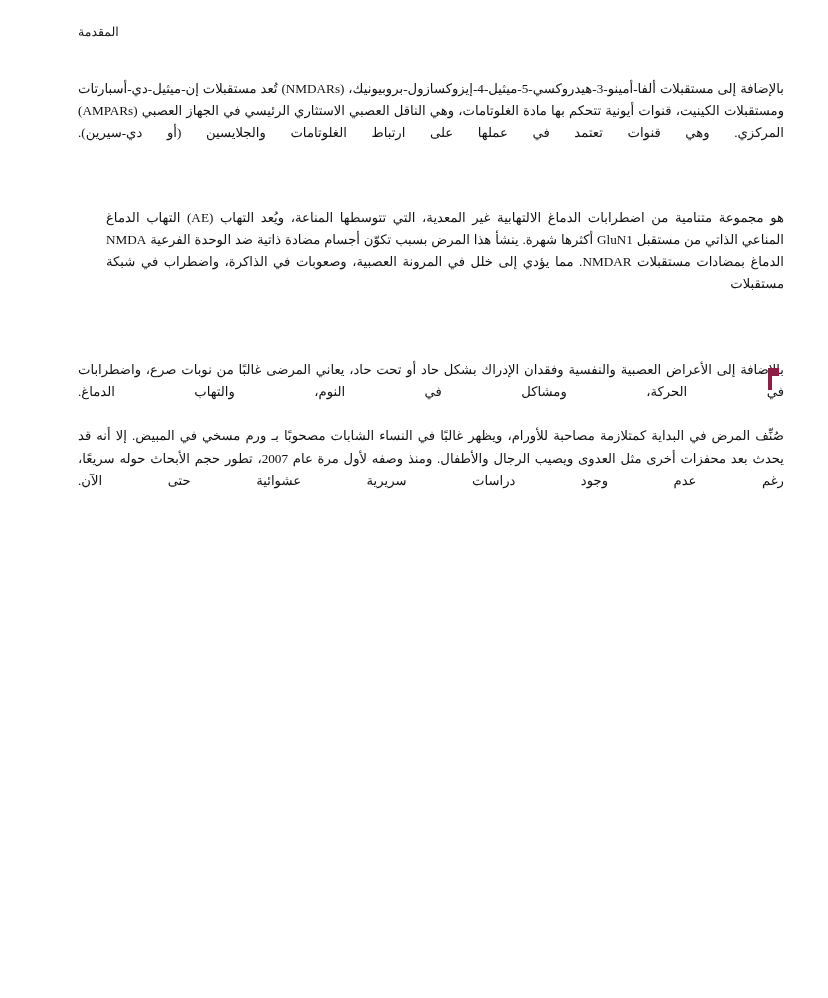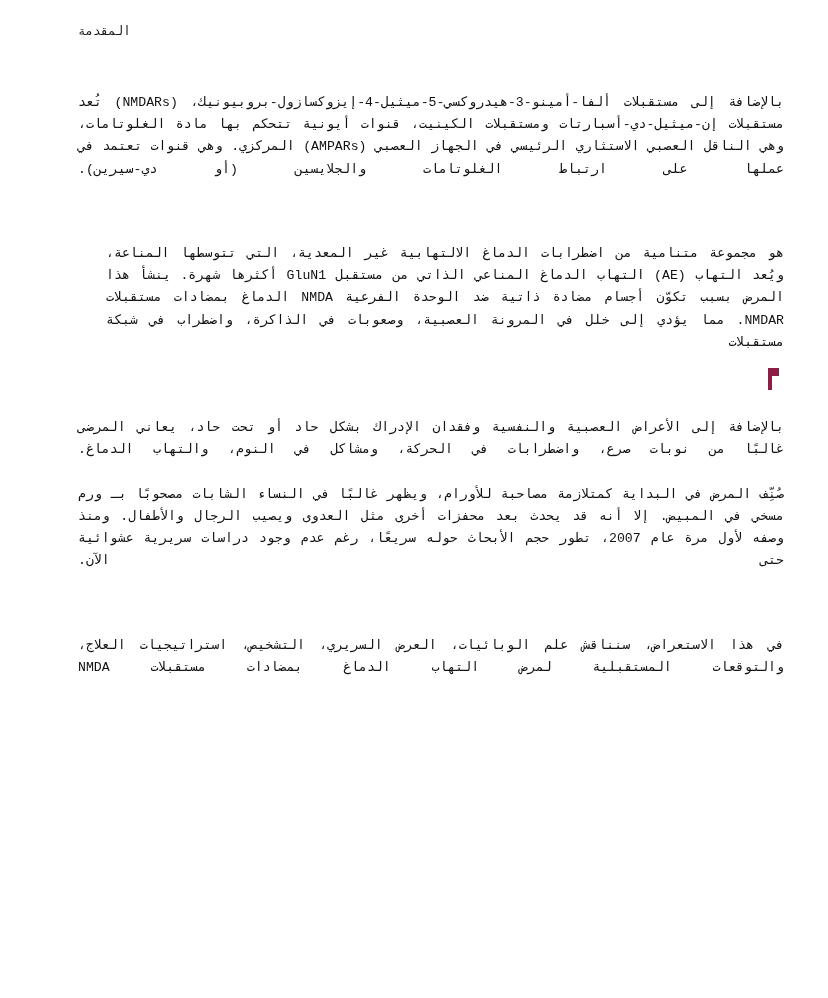--- a/index.html
+++ b/index.html
@@ -8,21 +8,21 @@
     padding: 0;
     background: #ffffff;
   }
 
   .page {
     position: relative;
     width: 828px;
     height: 858px;
     background: #ffffff;
     overflow: hidden;
-    font-family: Liberation Mono, monospace;
+    font-family: Liberation Serif, serif;
     color: #000000;
     -webkit-font-smoothing: antialiased;
   }
 
   
   .page-header {
     position: absolute;
     top: 24px;
     left: 78px;
     right: 45px;
@@ -33,21 +33,21 @@
     color: #1a1a1a;
   }
 
   .page-header .header-text {
     display: inline-block;
   }
 
   
   .content {
     position: absolute;
-    top: 92px;
+    top: 78px;
     left: 78px;
     width: 706px;
     direction: rtl;
     text-align: justify;
     text-justify: inter-word;
   }
 
   .para {
     direction: rtl;
     text-align: justify;
@@ -112,21 +112,20 @@
   <div class="content">
 
     <p class="para para-gap-1">بالإضافة إلى مستقبلات ألفا-أمينو-3-هيدروكسي-5-ميثيل-4-إيزوكسازول-بروبيونيك، (NMDARs) تُعد مستقبلات إن-ميثيل-دي-أسبارتات ومستقبلات الكينيت، قنوات أيونية تتحكم بها مادة الغلوتامات، وهي الناقل العصبي الاستثاري الرئيسي في الجهاز العصبي (AMPARs) المركزي. وهي قنوات تعتمد في عملها على ارتباط الغلوتامات والجلايسين (أو دي-سيرين).</p>
 
     <p class="para para-gap-2">هو مجموعة متنامية من اضطرابات الدماغ الالتهابية غير المعدية، التي تتوسطها المناعة، ويُعد التهاب (AE) التهاب الدماغ المناعي الذاتي من مستقبل GluN1 أكثرها شهرة. ينشأ هذا المرض بسبب تكوّن أجسام مضادة ذاتية ضد الوحدة الفرعية NMDA الدماغ بمضادات مستقبلات NMDAR. مما يؤدي إلى خلل في المرونة العصبية، وصعوبات في الذاكرة، واضطراب في شبكة مستقبلات</p>
 
     <p class="para para-gap-3">بالإضافة إلى الأعراض العصبية والنفسية وفقدان الإدراك بشكل حاد أو تحت حاد، يعاني المرضى غالبًا من نوبات صرع، واضطرابات في الحركة، ومشاكل في النوم، والتهاب الدماغ.</p>
 
     <p class="para para-gap-4">صُنِّف المرض في البداية كمتلازمة مصاحبة للأورام، ويظهر غالبًا في النساء الشابات مصحوبًا بـ ورم مسخي في المبيض. إلا أنه قد يحدث بعد محفزات أخرى مثل العدوى ويصيب الرجال والأطفال. ومنذ وصفه لأول مرة عام 2007، تطور حجم الأبحاث حوله سريعًا، رغم عدم وجود دراسات سريرية عشوائية حتى الآن.</p>
 
-    <p class="para para-gap-5">في هذا الاستعراض، سنناقش علم الوبائيات، العرض السريري، التشخيص، استراتيجيات العلاج، والتوقعات المستقبلية لمرض التهاب الدماغ بمضادات مستقبلات NMDA</p>
 
   </div>
 
   <div class="edit-flag">
     <span class="flag-stem"></span>
     <span class="flag-head"></span>
   </div>
 
 </div>
 

